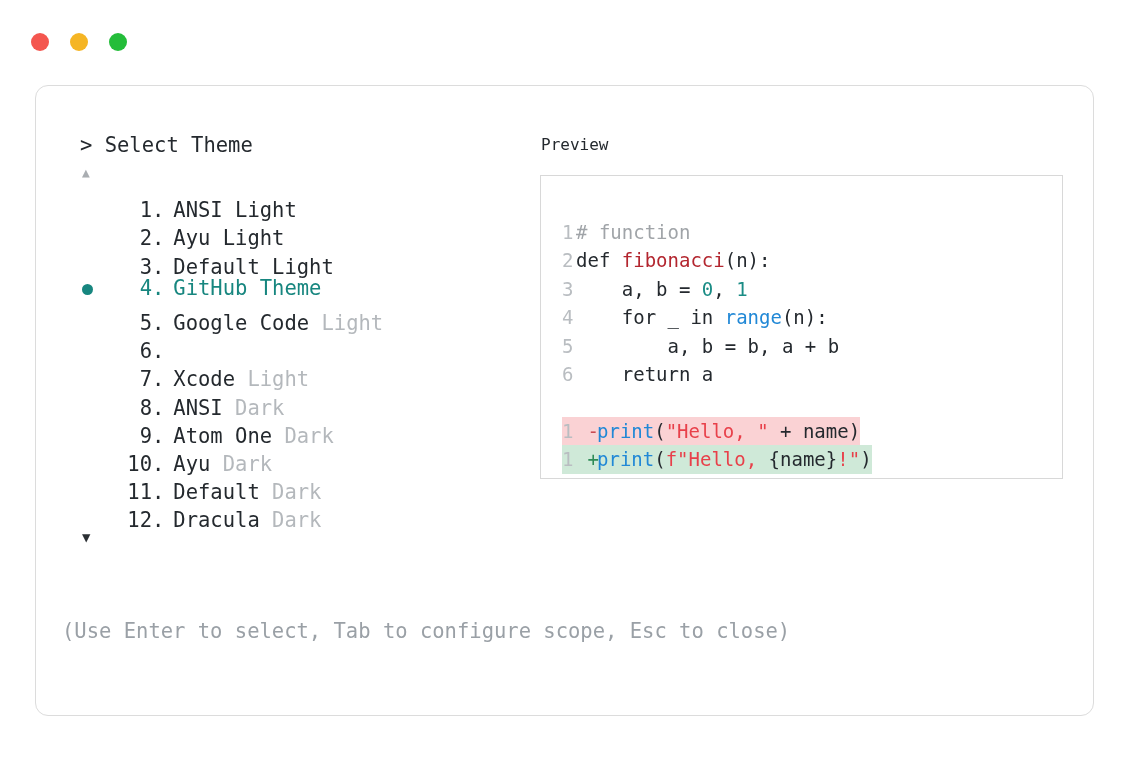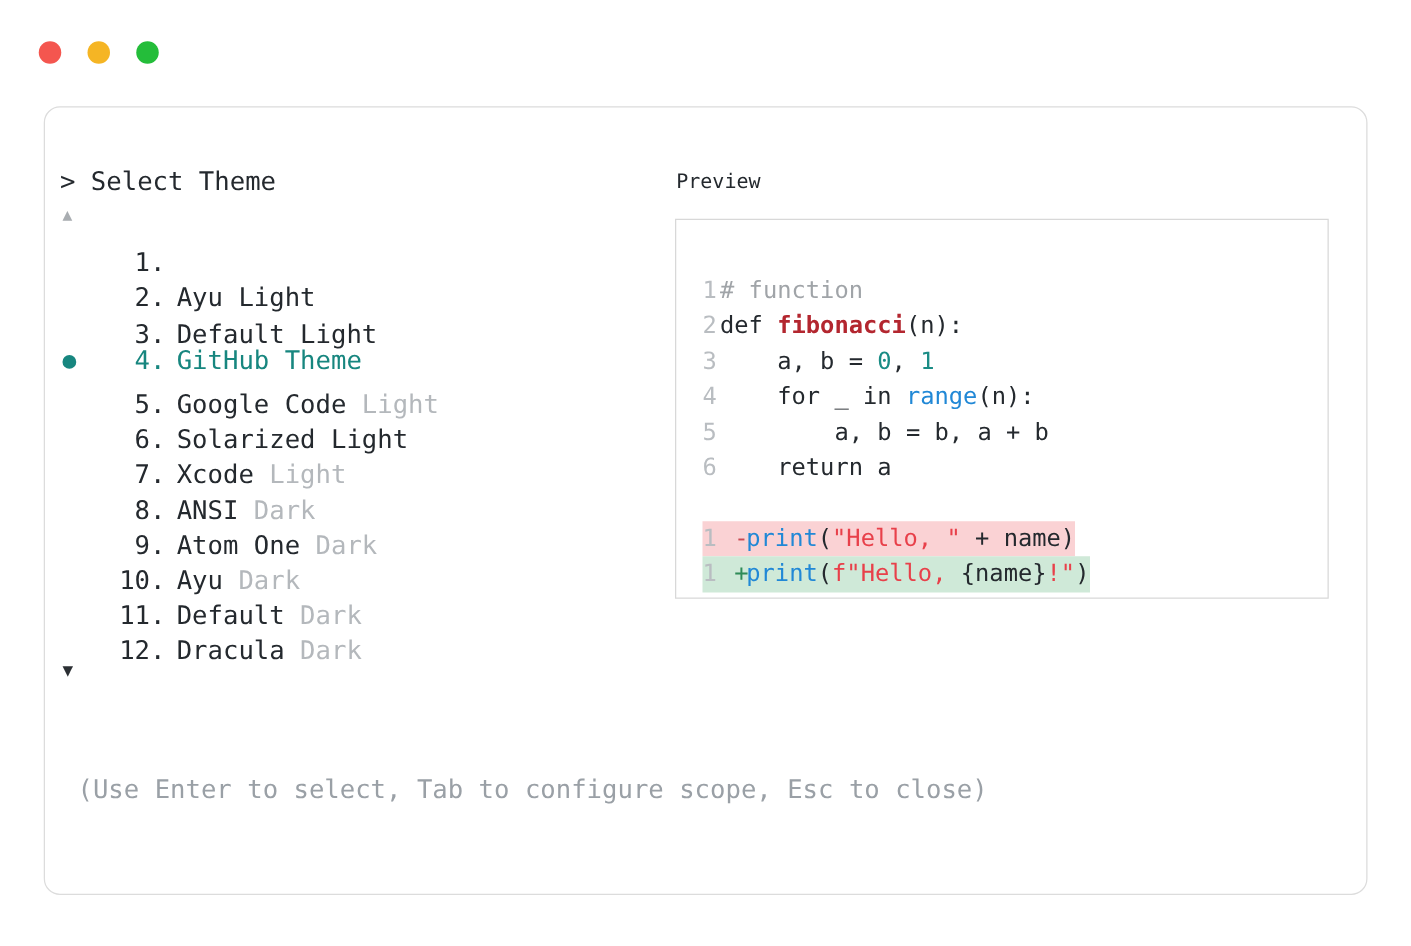--- a/index.html
+++ b/index.html
@@ -47,21 +47,21 @@
     border-radius:13px;
     background:#fff;
   }
 
   .body{
     position:absolute;left:0;top:0;width:100%;height:100%;
   }
 
   
   .left{
-    position:absolute;left:12px;top:46px;width:470px;
+    position:absolute;left:44px;top:46px;width:470px;
   }
   .prompt{
     font-size:20.5px;line-height:26px;color:var(--text);
     letter-spacing:0px;white-space:pre;
   }
   .scroll-arrow{
     font-size:13px;line-height:17px;margin-left:2px;
     user-select:none;
   }
   .scroll-arrow.up{color:#a9adb1;margin-top:6px;}
@@ -126,21 +126,21 @@
   .ln{
     color:#b9bdc1;width:14px;flex:0 0 14px;text-align:right;
     padding-right:10px;
   }
   .ctext{color:var(--text);}
   .blank{height:28.4px;}
 
   
   .c-comment{color:#a0a4a8;}
   .c-kw{color:var(--text);text-align:center;}
-  .c-fn{color:var(--crimson);font-weight:bold;}
+  .c-fn{color:var(--crimson);}
   .c-num{color:var(--num-teal);}
   .c-builtin{color:var(--blue);}
   .c-str{color:var(--red);}
   .c-punct{color:var(--text);}
 
   
   .diff{display:flex;align-items:baseline;height:28.4px;white-space:pre;width:max-content;}
   .diff .ln{color:#b9bdc1;}
   .diff.del{background:var(--diff-del);}
   .diff.add{background:var(--diff-add);}
@@ -160,26 +160,26 @@
     <span class="dot green"></span>
   </div>
 
   <div class="card">
     <div class="body">
 
       <div class="left">
         <div class="prompt">&gt; Select Theme</div>
         <div class="scroll-arrow up">▲</div>
         <div class="list" id="theme-list">
-            <div class="row"><span class="bullet-cell"></span><span class="idx">1</span><span class="dotsep">.</span><span class="variant"></span></div>
+            <div class="row"><span class="bullet-cell"></span><span class="idx">1</span><span class="dotsep">.</span><span class="name">ANSI Light</span><span class="variant"></span></div>
             <div class="row"><span class="bullet-cell"></span><span class="idx">2</span><span class="dotsep">.</span><span class="name">Ayu Light</span><span class="variant"></span></div>
             <div class="row"><span class="bullet-cell"></span><span class="idx">3</span><span class="dotsep">.</span><span class="name">Default Light</span><span class="variant"></span></div>
             <div class="row selected"><span class="bullet-cell"><span class="bullet"></span></span><span class="idx">4</span><span class="dotsep">.</span><span class="name">GitHub Theme</span><span class="variant"></span></div>
             <div class="row"><span class="bullet-cell"></span><span class="idx">5</span><span class="dotsep">.</span><span class="name">Google Code</span><span class="variant"> Light</span></div>
-            <div class="row"><span class="bullet-cell"></span><span class="idx">6</span><span class="dotsep">.</span><span class="name">Solarized Light</span><span class="variant"></span></div>
+            <div class="row"><span class="bullet-cell"></span><span class="idx">6</span><span class="dotsep">.</span><span class="variant"></span></div>
             <div class="row"><span class="bullet-cell"></span><span class="idx">7</span><span class="dotsep">.</span><span class="name">Xcode</span><span class="variant"> Light</span></div>
             <div class="row"><span class="bullet-cell"></span><span class="idx">8</span><span class="dotsep">.</span><span class="name">ANSI</span><span class="variant"> Dark</span></div>
             <div class="row"><span class="bullet-cell"></span><span class="idx">9</span><span class="dotsep">.</span><span class="name">Atom One</span><span class="variant"> Dark</span></div>
             <div class="row"><span class="bullet-cell"></span><span class="idx">10</span><span class="dotsep">.</span><span class="name">Ayu</span><span class="variant"> Dark</span></div>
             <div class="row"><span class="bullet-cell"></span><span class="idx">11</span><span class="dotsep">.</span><span class="name">Default</span><span class="variant"> Dark</span></div>
             <div class="row"><span class="bullet-cell"></span><span class="idx">12</span><span class="dotsep">.</span><span class="name">Dracula</span><span class="variant"> Dark</span></div>
           </div>
         <div class="scroll-arrow down">▼</div>
       </div>
 

